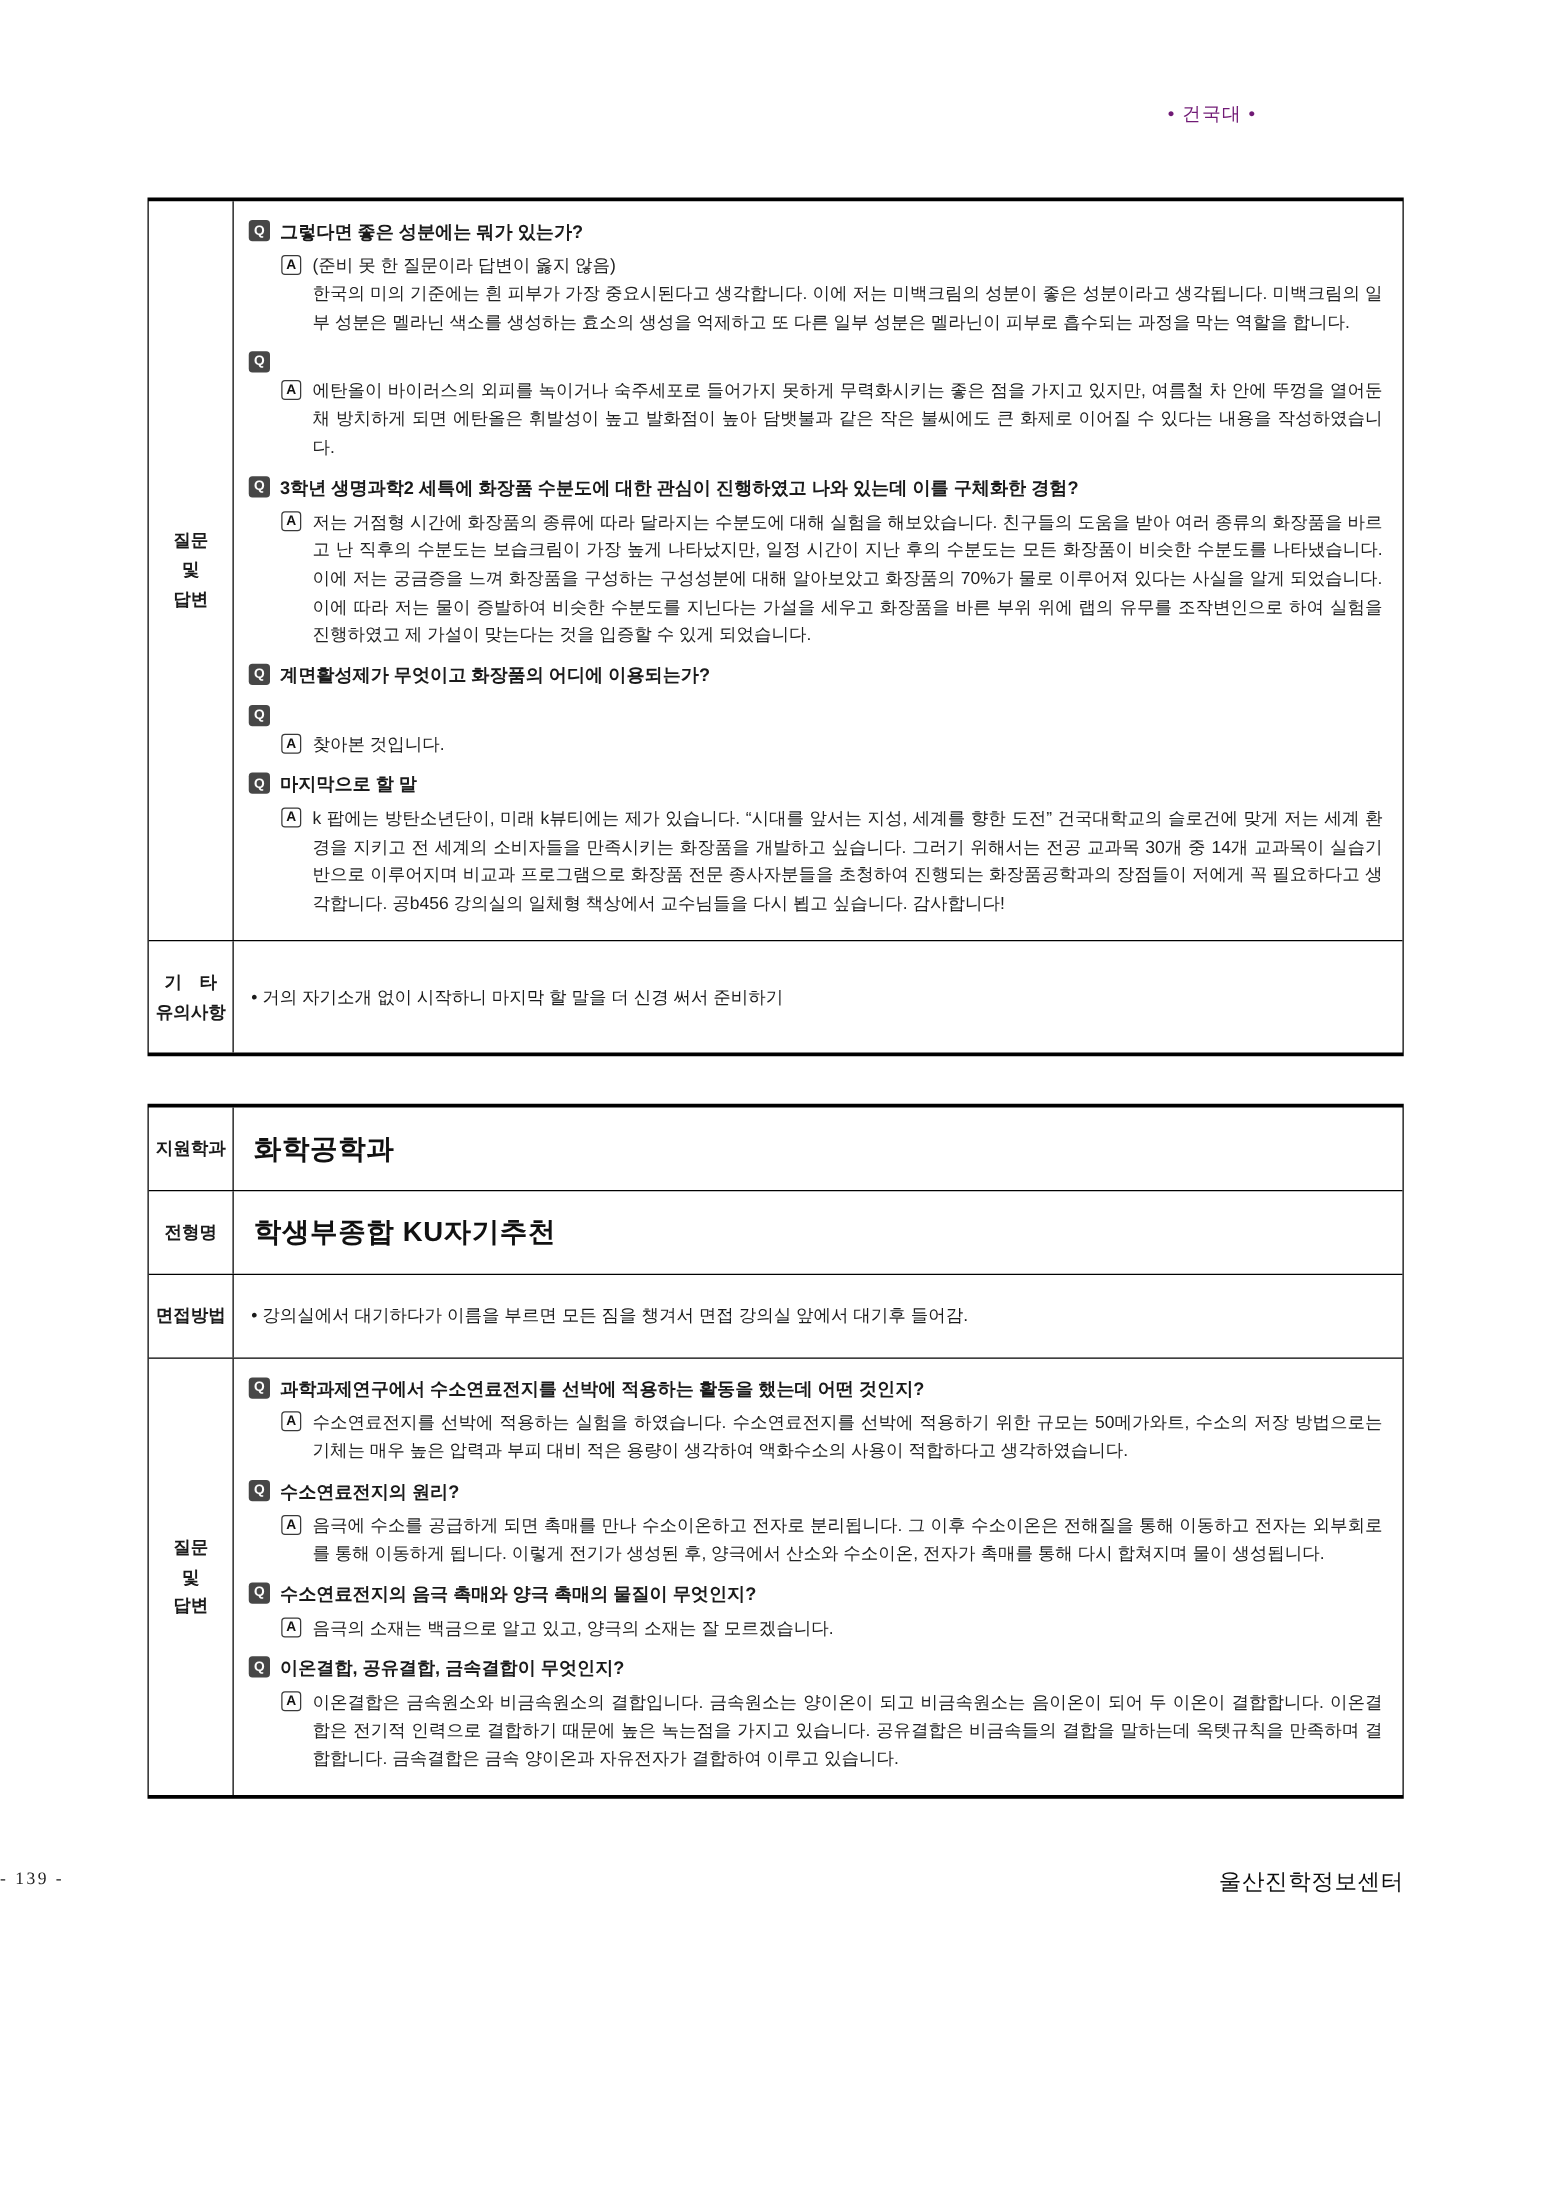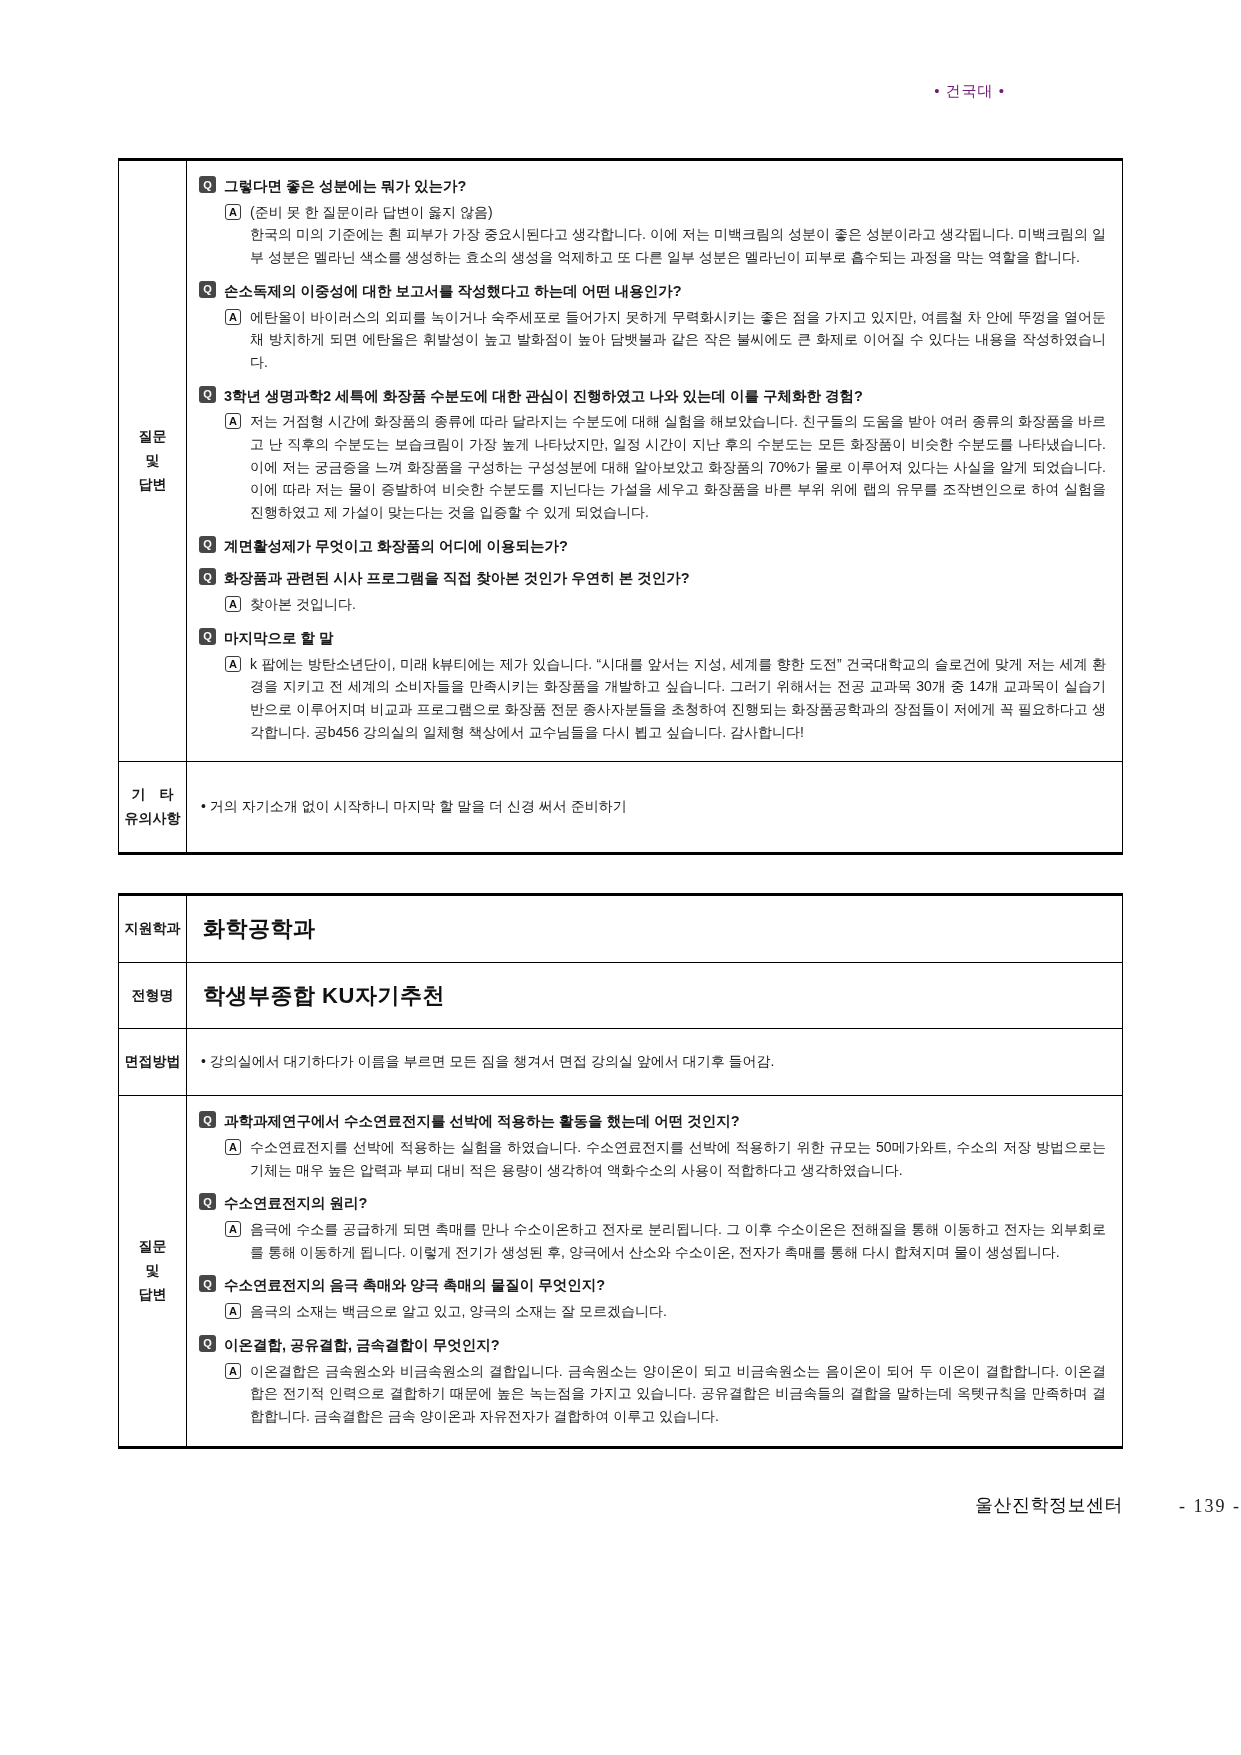--- a/index.html
+++ b/index.html
@@ -64,21 +64,21 @@
   .info-value-big {
     display: flex; align-items: center;
     padding: 7px 16px; font-size: 22px; font-weight: 800; letter-spacing: 0.5px; color: #111;
   }
   .info-value-normal { display: flex; align-items: center; padding: 7px 14px; font-size: 14px; }
 
   .table-gap { height: 38px; }
 
   .footer-pagenum {
     position: absolute; top: 1496px; left: 0; width: 1241px;
-    text-align: right; font-size: 18px; letter-spacing: 2px; color: #222;
+    text-align: left; font-size: 14px; letter-spacing: 2px; color: #222;
     font-family: "Liberation Serif", "DejaVu Serif", serif;
   }
   .footer-brand {
     position: absolute; top: 1493px; right: 118px;
     font-size: 18px; font-weight: 400; color: #0d0d0d; letter-spacing: 0.5px;
   }
 </style>
 </head>
 <body>
 
@@ -101,21 +101,20 @@
             <div class="a-row">
               <span class="a-icon">A</span>
               <span class="a-text">(준비 못 한 질문이라 답변이 옳지 않음)
 한국의 미의 기준에는 흰 피부가 가장 중요시된다고 생각합니다. 이에 저는 미백크림의 성분이 좋은 성분이라고 생각됩니다. 미백크림의 일부 성분은 멜라닌 색소를 생성하는 효소의 생성을 억제하고 또 다른 일부 성분은 멜라닌이 피부로 흡수되는 과정을 막는 역할을 합니다.</span>
             </div>
           </div>
 
           <div class="qa-item">
             <div class="q-row">
               <span class="q-icon">Q</span>
-              <span class="q-text">손소독제의 이중성에 대한 보고서를 작성했다고 하는데 어떤 내용인가?</span>
             </div>
             <div class="a-row">
               <span class="a-icon">A</span>
               <span class="a-text">에탄올이 바이러스의 외피를 녹이거나 숙주세포로 들어가지 못하게 무력화시키는 좋은 점을 가지고 있지만, 여름철 차 안에 뚜껑을 열어둔 채 방치하게 되면 에탄올은 휘발성이 높고 발화점이 높아 담뱃불과 같은 작은 불씨에도 큰 화제로 이어질 수 있다는 내용을 작성하였습니다.</span>
             </div>
           </div>
 
           <div class="qa-item">
             <div class="q-row">
               <span class="q-icon">Q</span>
@@ -131,21 +130,20 @@
             <div class="q-row">
               <span class="q-icon">Q</span>
               <span class="q-text">계면활성제가 무엇이고 화장품의 어디에 이용되는가?</span>
             </div>
 
           </div>
 
           <div class="qa-item">
             <div class="q-row">
               <span class="q-icon">Q</span>
-              <span class="q-text">화장품과 관련된 시사 프로그램을 직접 찾아본 것인가 우연히 본 것인가?</span>
             </div>
             <div class="a-row">
               <span class="a-icon">A</span>
               <span class="a-text">찾아본 것입니다.</span>
             </div>
           </div>
 
           <div class="qa-item">
             <div class="q-row">
               <span class="q-icon">Q</span>

